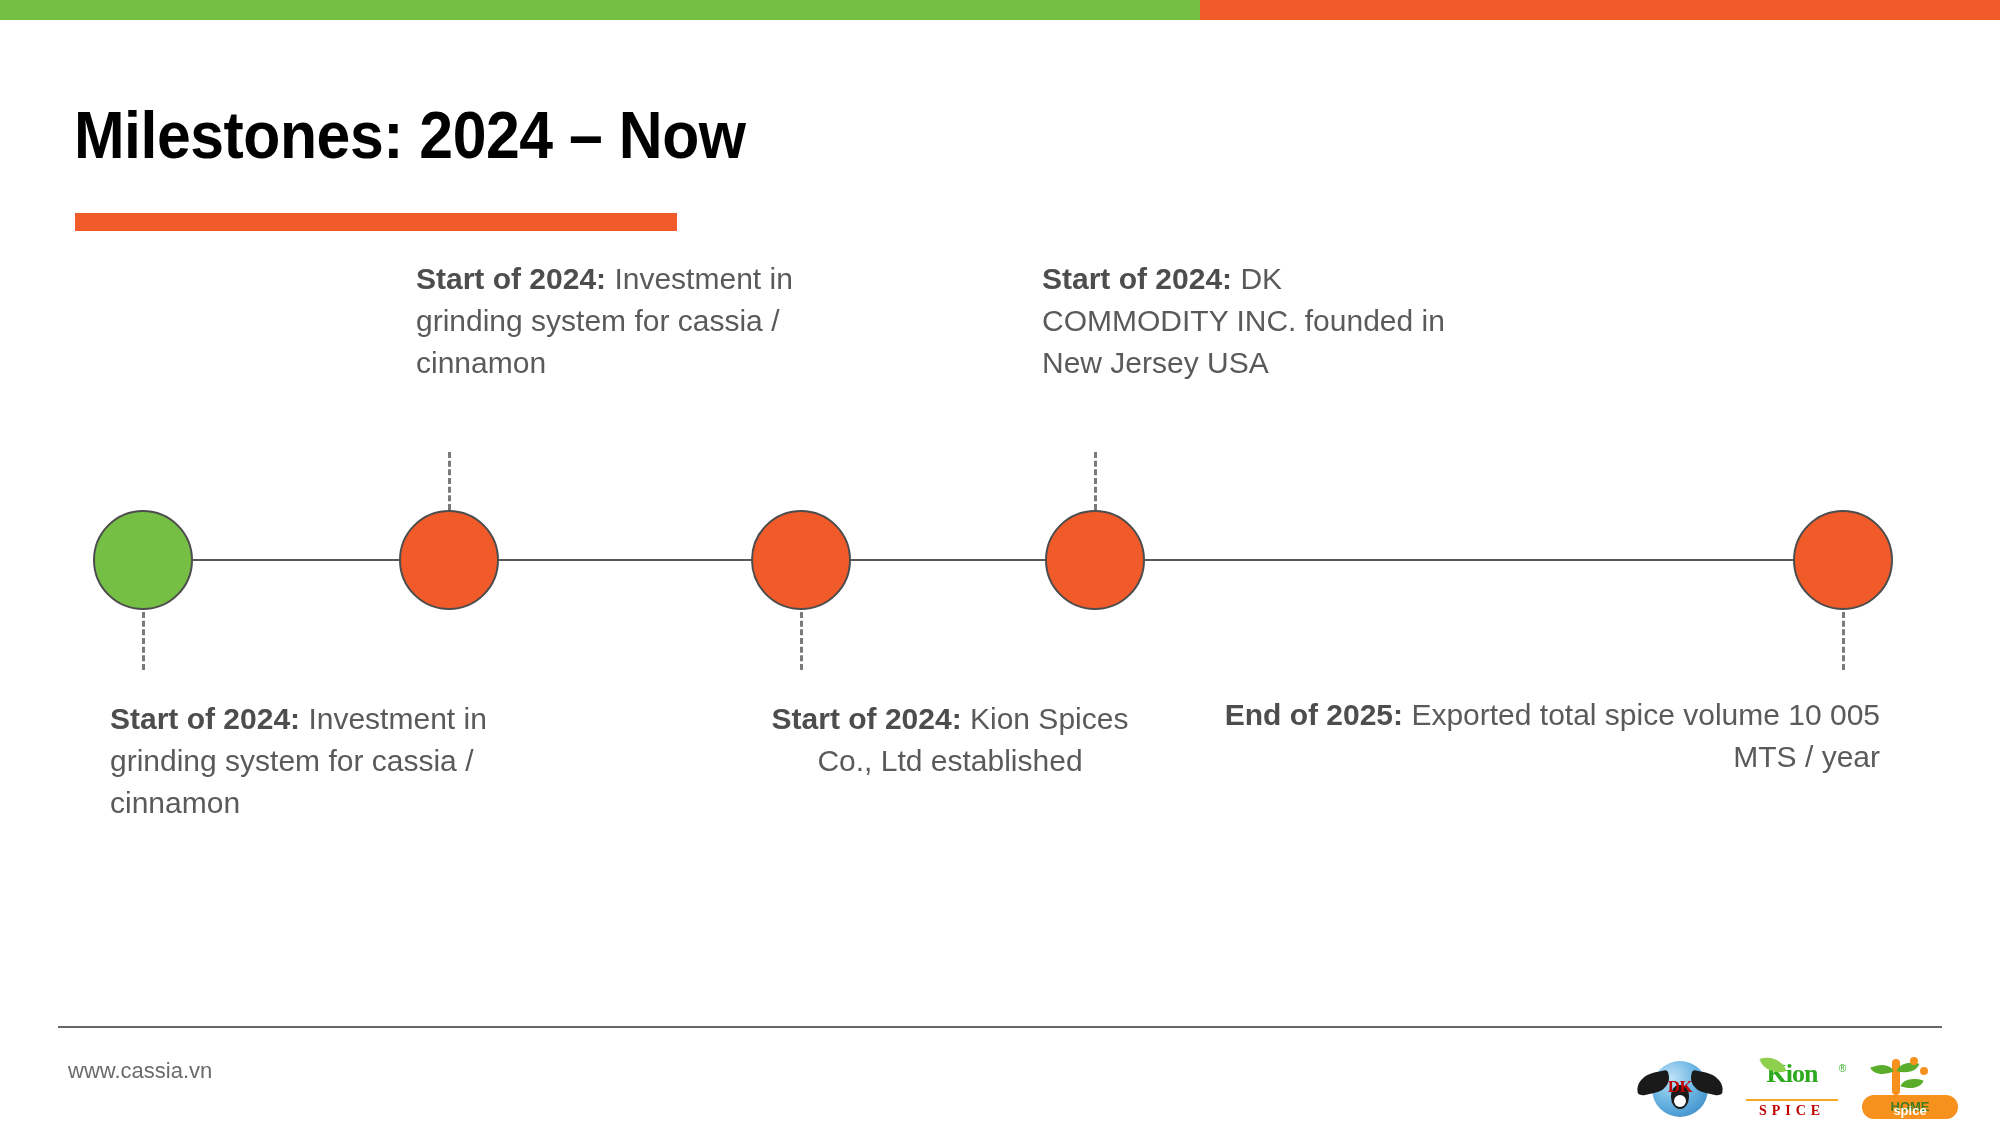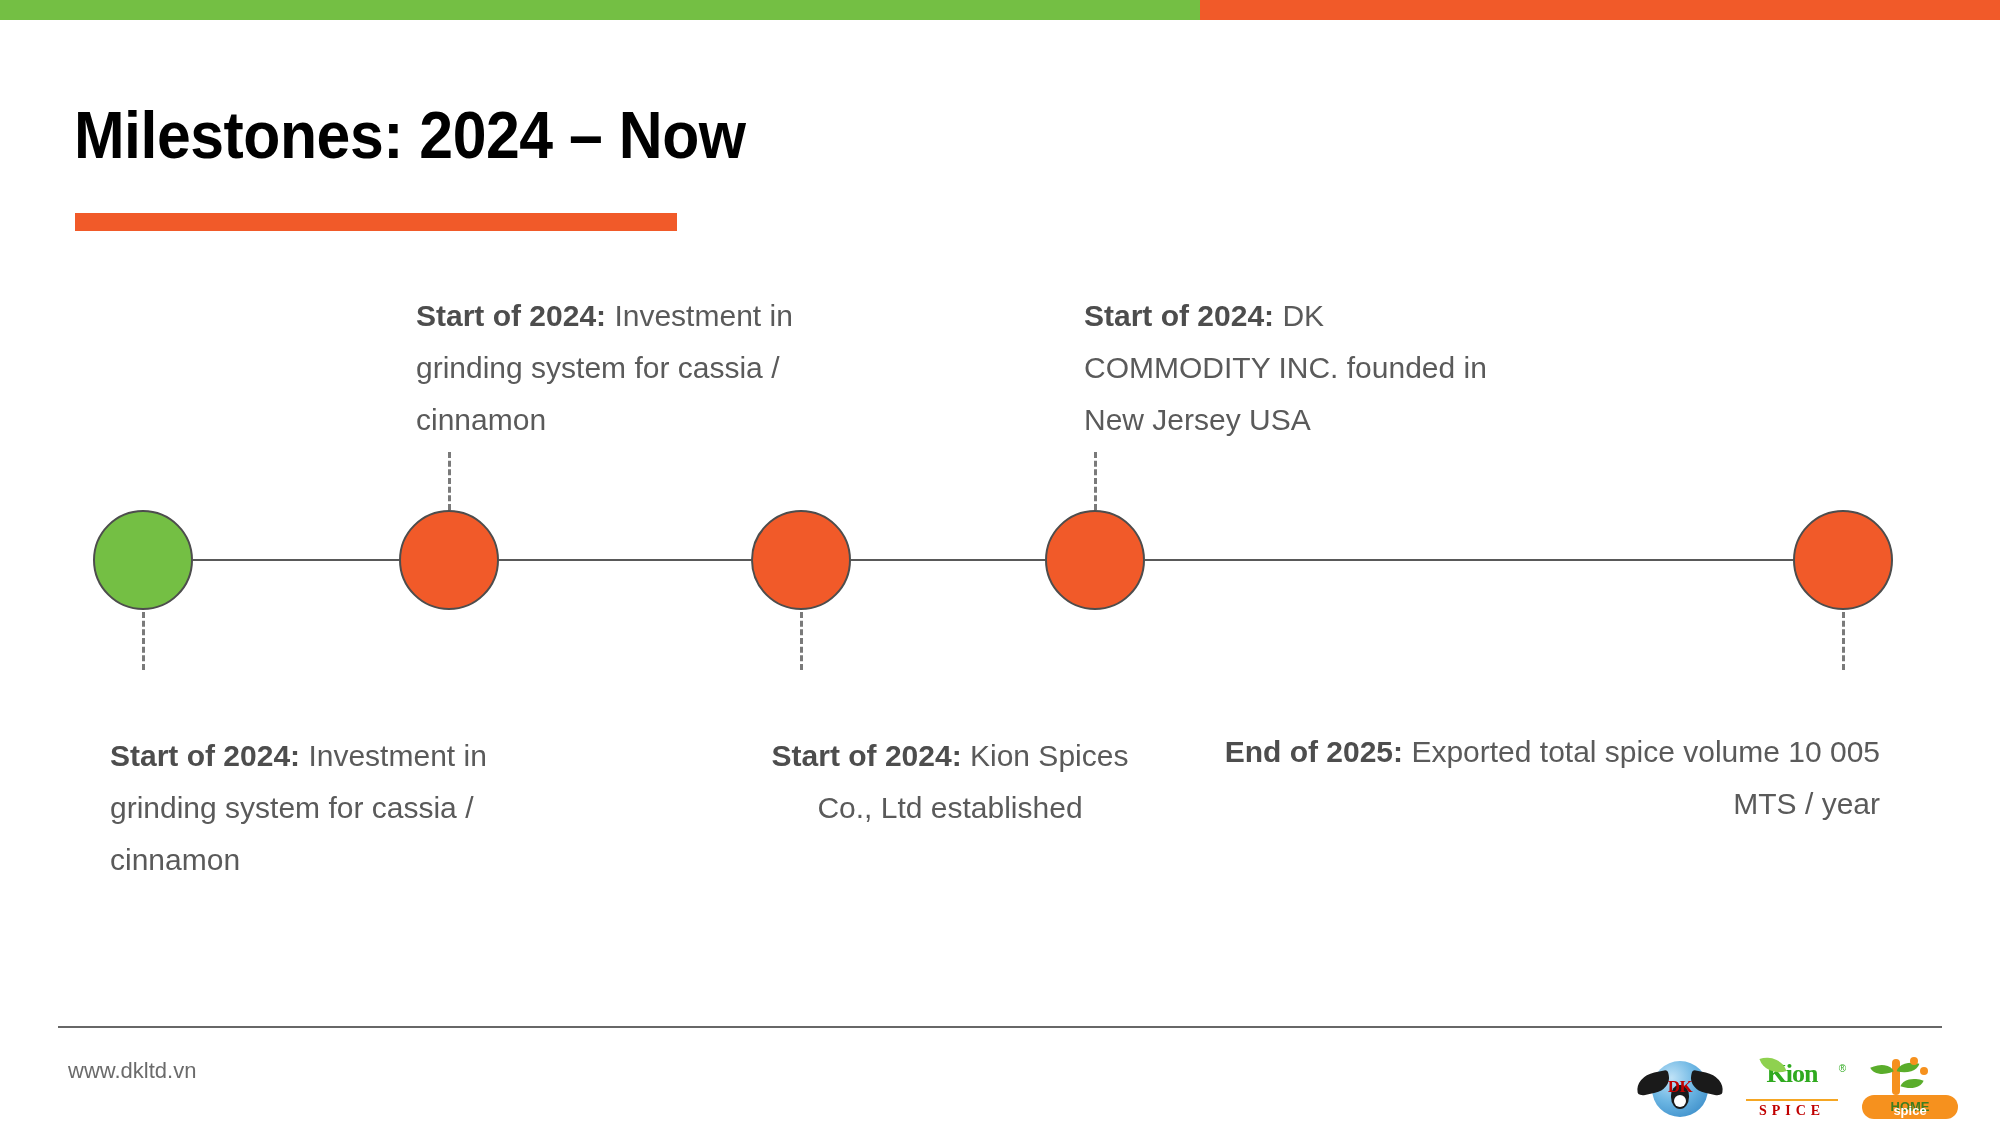--- a/index.html
+++ b/index.html
@@ -87,23 +87,22 @@
     position: absolute;
     width: 0;
     border-left: 3px dashed #7a7a7a;
   }
 
   
   .caption {
     position: absolute;
     color: #5a5a5a;
     font-size: 30px;
-    line-height: 52px;
+    line-height: 42px;
     font-weight: 400;
-    margin-top: 32px;
   }
   .caption b {
     font-weight: 700;
     color: #4d4d4d;
   }
   .caption.right-align { text-align: right; }
 
   
   #footer-divider {
     position: absolute;
@@ -301,38 +300,38 @@
   <div class="dash" style="left:448px;  top:452px; height:58px;"></div>
   <div class="dash" style="left:800px;  top:612px; height:58px;"></div>
   <div class="dash" style="left:1094px; top:452px; height:58px;"></div>
   <div class="dash" style="left:1842px; top:612px; height:58px;"></div>
 </div>
 
 <div class="caption" style="left:416px; top:258px; width:420px;">
   <b>Start of 2024:</b><span> Investment in grinding system for cassia / cinnamon</span>
 </div>
 
-<div class="caption" style="left:1084px; top:258px; width:430px;">
+<div class="caption" style="left:1042px; top:258px; width:430px;">
   <b>Start of 2024:</b><span> DK COMMODITY INC. founded in New Jersey USA</span>
 </div>
 
 <div class="caption" style="left:110px; top:698px; width:420px;">
   <b>Start of 2024:</b><span> Investment in grinding system for cassia / cinnamon</span>
 </div>
 
 <div class="caption" style="left:770px; top:698px; width:360px;text-align:center;">
   <b>Start of 2024:</b><span> Kion Spices Co., Ltd established</span>
 </div>
 
 <div class="caption right-align" style="left:1220px; top:694px; width:660px;">
   <b>End of 2025:</b><span> Exported total spice volume 10 005 MTS / year</span>
 </div>
 
 <div id="footer-divider"></div>
-<div id="footer-url">www.dkltd.vn</div>
+<div id="footer-url">www.cassia.vn</div>
 
 <div id="footer-logos">
 
   <div class="logo-box" id="logo-dk">
     <div class="globe"></div>
     <div class="wing l"></div>
     <div class="wing r"></div>
     <div class="body"></div>
     <div class="head"></div>
     <div class="dk-text">DK</div>

